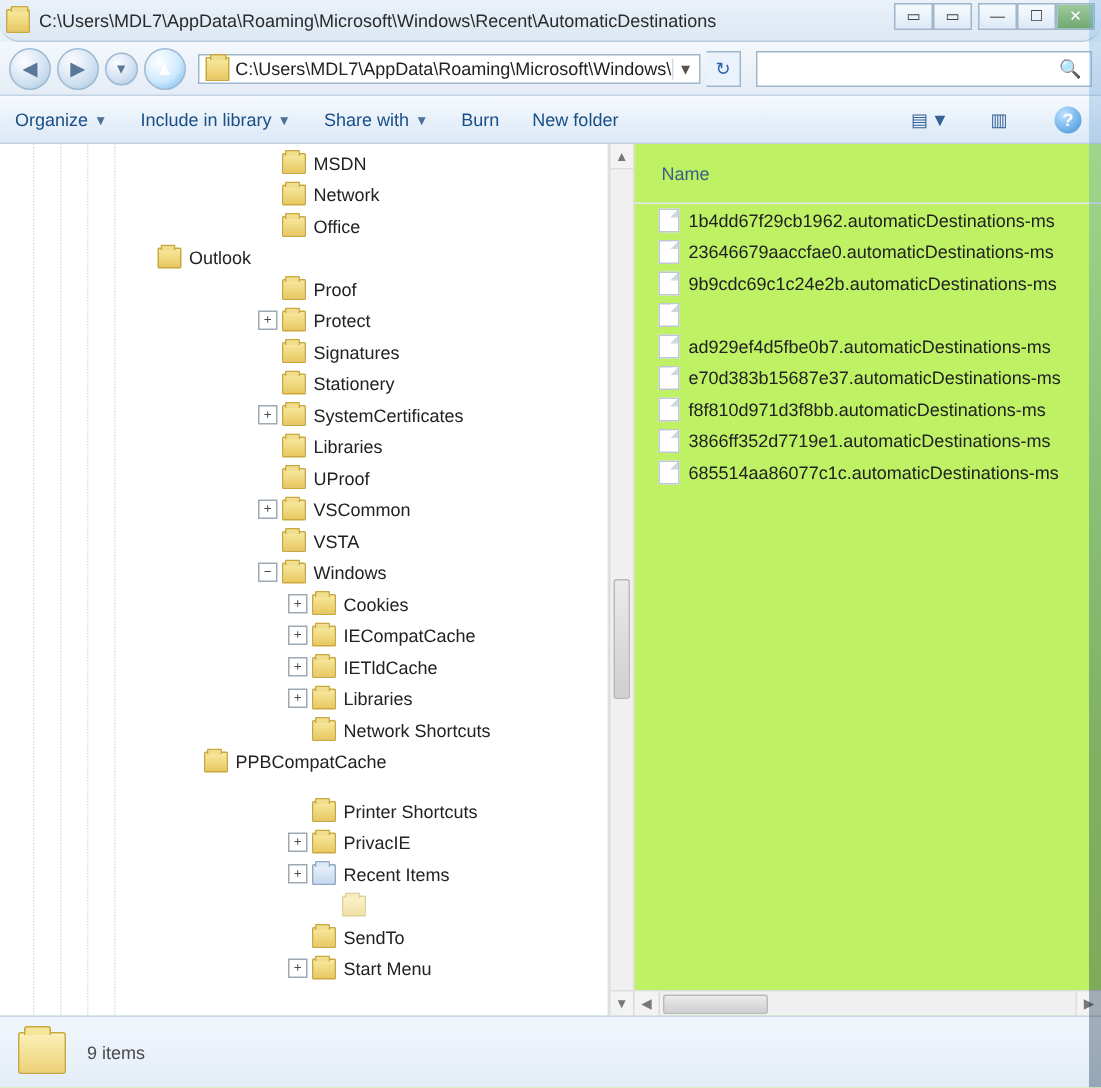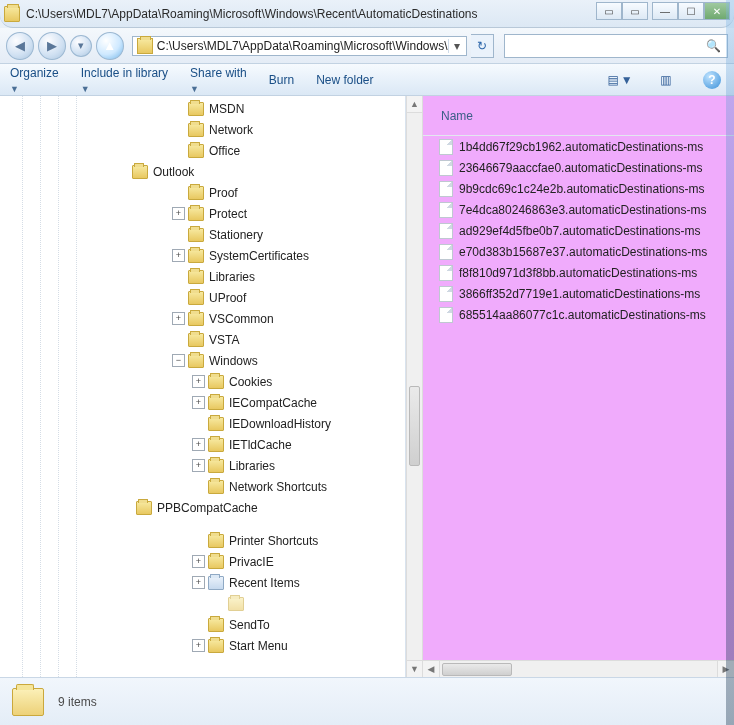--- a/index.html
+++ b/index.html
@@ -44,27 +44,27 @@
   .navbtn.up{background:radial-gradient(circle at 35% 30%,#fff,#cfe9ff 55%,#6fb3e8);color:#fff;}
   .addrwrap{flex:1;display:flex;align-items:center;height:20px;border:1px solid #9fb6cc;background:#fff;margin-left:4px;justify-content:flex-end;}
   .addr-icon{width:16px;height:16px;margin:0 4px;background:linear-gradient(#f7e9a0,#e8c860);border:1px solid #c9a93d;position:relative;}
   .addr-icon::before{content:"";position:absolute;top:-3px;left:2px;width:9px;height:3px;background:#f0dd8e;border:1px solid #c9a93d;border-bottom:none;}
   .addr-text{flex:1;white-space:nowrap;overflow:hidden;color:#222;}
   .addr-dd{width:18px;text-align:center;color:#555;border-left:1px solid #cfdceb;}
   .refresh{width:24px;height:24px;border:1px solid #9fb6cc;border-left:none;background:#eaf2fb;display:flex;align-items:center;justify-content:center;color:#2a64a8;}
   .searchbox{width:224px;height:24px;border:1px solid #9fb6cc;background:#fff;margin-left:6px;display:flex;align-items:center;justify-content:flex-end;padding-right:6px;color:#6b89aa;}
   
   .toolbar{height:32px;background:linear-gradient(#f6fafe,#e8f1fa 50%,#dbe8f5);border-bottom:1px solid #c2d2e2;display:flex;align-items:center;padding:0 10px;gap:22px;color:#194e86;}
-  .tbitem{display:flex;align-items:flex-start;gap:4px;cursor:default;flex-direction:column;}
+  .tbitem{display:flex;align-items:center;gap:4px;cursor:default;}
   .tbitem .dd{font-size:9px;color:#4b6f96;}
   .toolbar .spacer{flex:1;}
   .tb-iconbtn{width:24px;height:22px;border:1px solid transparent;display:flex;align-items:center;justify-content:center;color:#356199;}
   .help{width:18px;height:18px;border-radius:50%;background:radial-gradient(circle at 35% 30%,#bfe3ff,#3a8fd8);color:#fff;font-weight:bold;font-size:12px;display:flex;align-items:center;justify-content:center;}
   
-  .main{position:absolute;top:96px;bottom:48px;left:0;right:0;display:flex;background:#f0abfc;}
+  .main{position:absolute;top:96px;bottom:48px;left:0;right:0;display:flex;background:#bef264;}
   .tree{width:406px;border-right:1px solid #d9e3ee;overflow:hidden;position:relative;background:#fff;}
   .tree-inner{position:absolute;top:0;left:0;right:0;padding:2px 0 4px 0;}
   .gutter{position:absolute;top:0;bottom:0;width:1px;border-left:1px dotted #d5dde6;}
   .node{display:flex;align-items:center;height:21px;white-space:nowrap;}
   .tw{width:13px;height:13px;border:1px solid #9fa9b4;background:#fff;color:#4a4a4a;font-size:9px;line-height:9px;display:flex;align-items:center;justify-content:center;margin-right:3px;}
   .tw.blank{border:none;background:transparent;}
   .fico{width:16px;height:14px;background:linear-gradient(#f7e9a0,#e8c860);border:1px solid #c9a93d;border-radius:1px;margin-right:5px;position:relative;flex:0 0 auto;}
   .fico::before{content:"";position:absolute;top:-3px;left:1px;width:8px;height:3px;background:#f0dd8e;border:1px solid #c9a93d;border-bottom:none;border-radius:1px 1px 0 0;}
   .fico.recent{background:linear-gradient(#e9f1fa,#c6d9ee);border-color:#8fa9c4;}
   .fico.recent::before{background:#dce9f6;border-color:#8fa9c4;}
@@ -177,38 +177,43 @@
         <div class="node" style="padding-left: 172px;">
           <div class="tw blank"></div>
           <div class="fico"></div>
           <span class="nlabel">Network</span>
         </div>
         <div class="node" style="padding-left: 172px;">
           <div class="tw blank"></div>
           <div class="fico"></div>
           <span class="nlabel">Office</span>
         </div>
-        <div class="node" style="padding-left: 116px;">
+        <div class="node" style="padding-left: 89px;">
           <div class="tw blank"></div>
           <div class="fico"></div>
           <span class="nlabel">Outlook</span>
         </div>
         <div class="node" style="padding-left: 172px;">
           <div class="tw blank"></div>
           <div class="fico"></div>
           <span class="nlabel">Proof</span>
         </div>
         <div class="node" style="padding-left: 172px;">
           <div class="tw">+</div>
           <div class="fico"></div>
           <span class="nlabel">Protect</span>
         </div>
         <div class="node" style="padding-left: 172px;">
           <div class="tw blank"></div>
           <div class="fico"></div>
+          <span class="nlabel">Signatures</span>
+        </div>
+        <div class="node" style="padding-left: 172px;">
+          <div class="tw blank"></div>
+          <div class="fico"></div>
           <span class="nlabel">Stationery</span>
         </div>
         <div class="node" style="padding-left: 172px;">
           <div class="tw">+</div>
           <div class="fico"></div>
           <span class="nlabel">SystemCertificates</span>
         </div>
         <div class="node" style="padding-left: 172px;">
           <div class="tw blank"></div>
           <div class="fico"></div>
@@ -236,25 +241,20 @@
         </div>
         <div class="node" style="padding-left: 192px;">
           <div class="tw">+</div>
           <div class="fico"></div>
           <span class="nlabel">Cookies</span>
         </div>
         <div class="node" style="padding-left: 192px;">
           <div class="tw">+</div>
           <div class="fico"></div>
           <span class="nlabel">IECompatCache</span>
-        </div>
-        <div class="node" style="padding-left: 192px;">
-          <div class="tw blank"></div>
-          <div class="fico"></div>
-          <span class="nlabel">IEDownloadHistory</span>
         </div>
         <div class="node" style="padding-left: 192px;">
           <div class="tw">+</div>
           <div class="fico"></div>
           <span class="nlabel">IETldCache</span>
         </div>
         <div class="node" style="padding-left: 192px;">
           <div class="tw">+</div>
           <div class="fico"></div>
           <span class="nlabel">Libraries</span>
@@ -318,21 +318,20 @@
         <div class="frow">
           <div class="fileico"></div>
           <span class="fname">23646679aaccfae0.automaticDestinations-ms</span>
         </div>
         <div class="frow">
           <div class="fileico"></div>
           <span class="fname">9b9cdc69c1c24e2b.automaticDestinations-ms</span>
         </div>
         <div class="frow">
           <div class="fileico"></div>
-          <span class="fname">7e4dca80246863e3.automaticDestinations-ms</span>
         </div>
         <div class="frow">
           <div class="fileico"></div>
           <span class="fname">ad929ef4d5fbe0b7.automaticDestinations-ms</span>
         </div>
         <div class="frow">
           <div class="fileico"></div>
           <span class="fname">e70d383b15687e37.automaticDestinations-ms</span>
         </div>
         <div class="frow">

